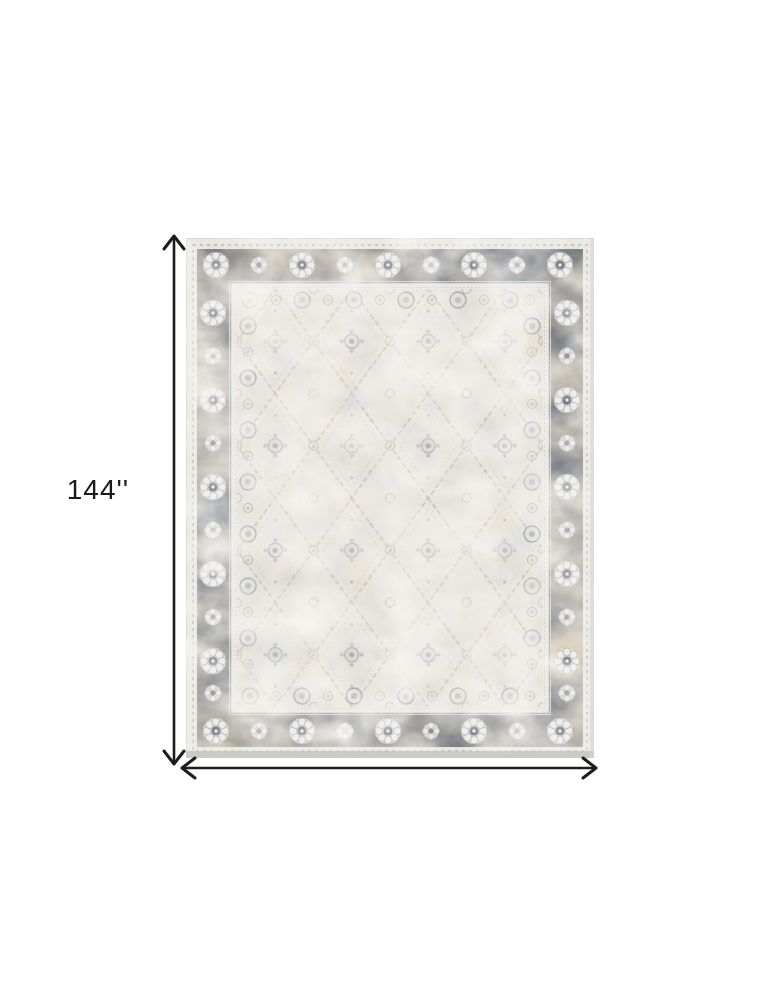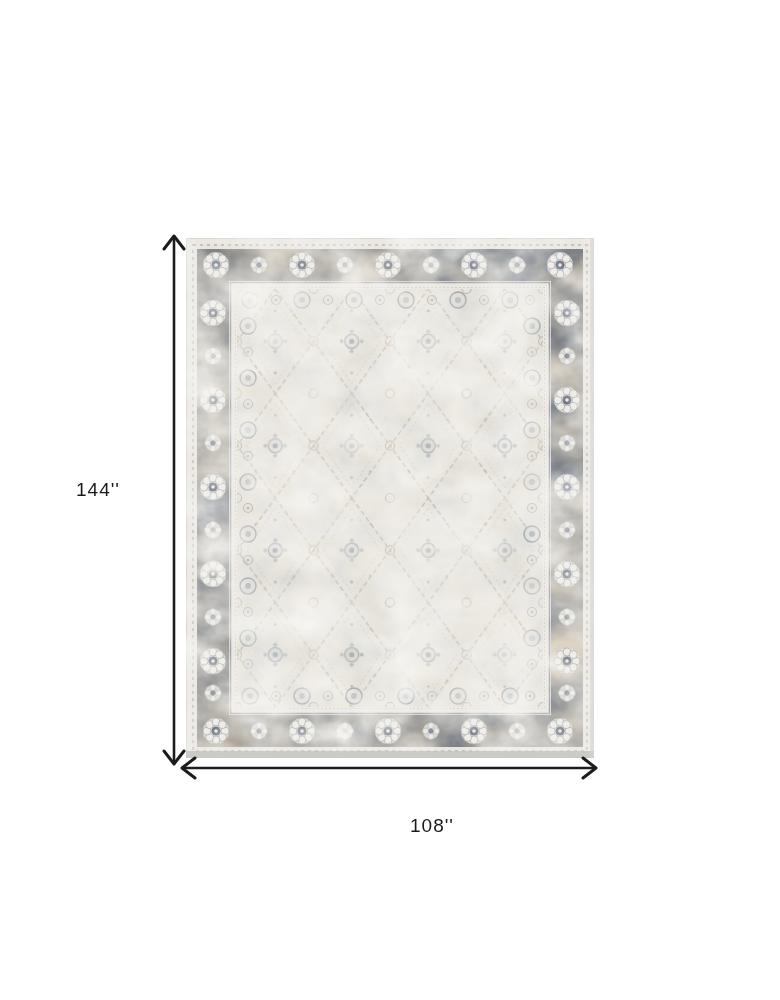--- a/index.html
+++ b/index.html
@@ -4,21 +4,21 @@
 <style>
   html,body{margin:0;padding:0;}
   .stage{
     position:relative;width:780px;height:1000px;background:#ffffff;
     overflow:hidden;font-family:"Liberation Sans",sans-serif;
   }
   .rug-wrap{position:absolute;left:186px;top:238px;width:408px;height:520px;}
   .v-arrow{position:absolute;left:162px;top:233px;width:24px;height:534px;}
   .h-arrow{position:absolute;left:179px;top:756px;width:420px;height:24px;}
   .dim-label{
-    position:absolute;color:#1a1a1a;font-size:19px;line-height:32px;
+    position:absolute;color:#1a1a1a;font-size:28px;line-height:32px;
     letter-spacing:1px;text-align:center;white-space:nowrap;
   }
   .dim-label.height{left:53px;top:474px;width:90px;}
   .dim-label.width{left:382px;top:810px;width:100px;}
 </style>
 </head>
 <body>
 
 <div class="stage">
 
@@ -259,15 +259,14 @@
 
   <svg class="h-arrow" viewBox="0 0 420 24" width="420" height="24">
     <g fill="none" stroke-width="3" stroke-linecap="round" stroke-linejoin="round" stroke="#1c1c1c">
       <line x1="4" y1="12" x2="416" y2="12" stroke-width="2.6"></line>
       <path d="M16 2 L3 12 L16 22"></path>
       <path d="M404 2 L417 12 L404 22"></path>
     </g>
   </svg>
 
   <div class="dim-label height">144''</div>
-  <div class="dim-label width">108''</div>
 
 </div>
 
 </body></html>

